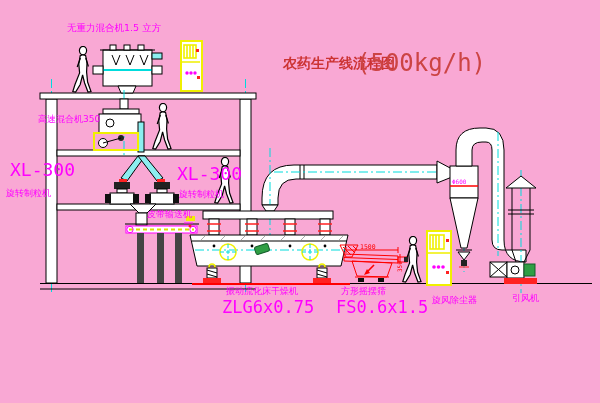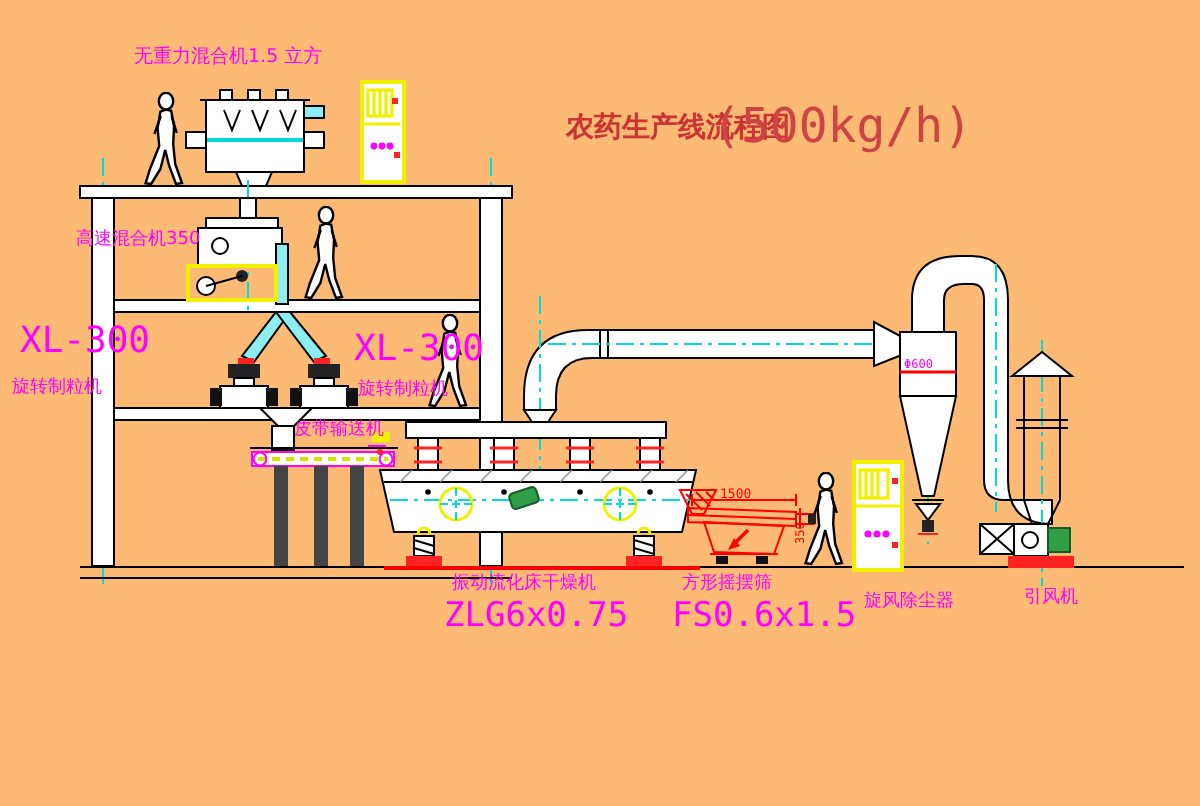--- a/index.html
+++ b/index.html
@@ -1,16 +1,16 @@
 <!DOCTYPE html>
 <html><head>
 <meta charset="utf-8">
 <style>
   html,body{margin:0;padding:0;background:#fff;}
-  .canvas{position:relative;width:600px;height:403px;background:#fdba74;overflow:hidden;
+  .canvas{position:relative;width:600px;height:403px;background:#f9a8d4;overflow:hidden;
           font-family:"DejaVu Sans",sans-serif;}
   svg{position:absolute;left:0;top:0;}
   text{font-family:"DejaVu Sans",sans-serif;}
   .mag{fill:#ff00ff;}
   .cad{font-family:"DejaVu Sans Mono","Liberation Mono",monospace;}
   .s9{font-size:9px;}
   .s17{font-size:17px;}
   .ln{stroke:#000;fill:none;stroke-width:1;}
   .wh{fill:#fff;stroke:#000;stroke-width:1;}
   .cy{stroke:#00dcdc;stroke-width:1;fill:none;stroke-dasharray:9 3 2 3;}

